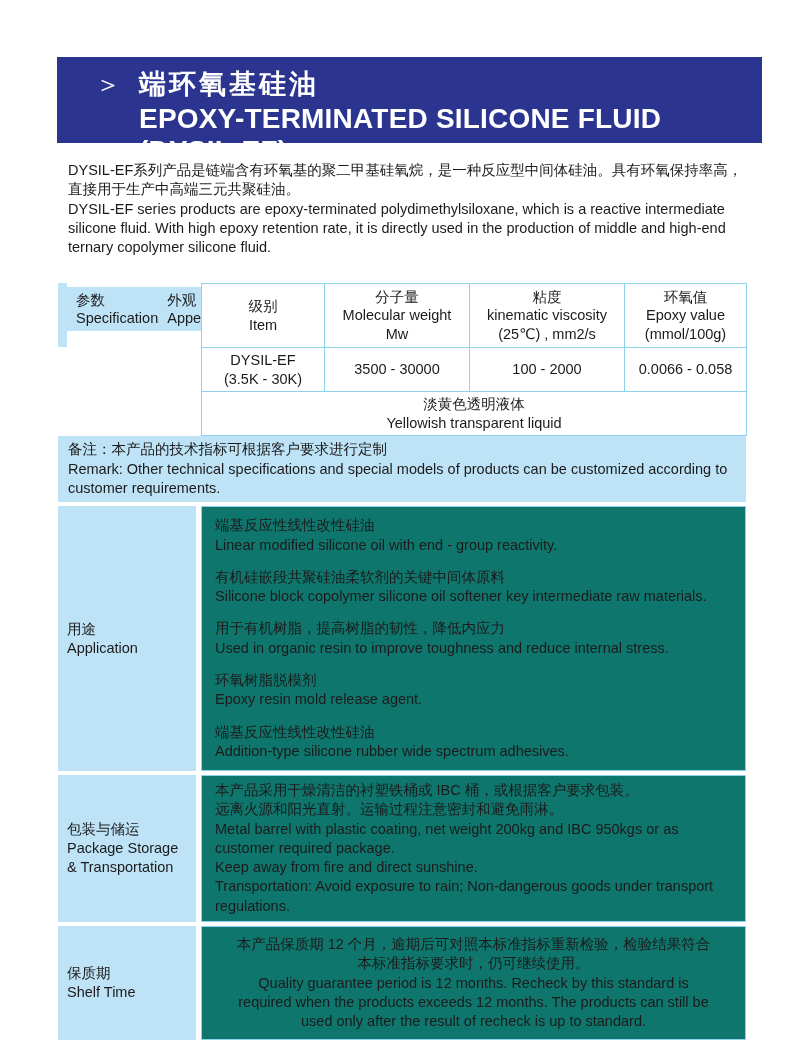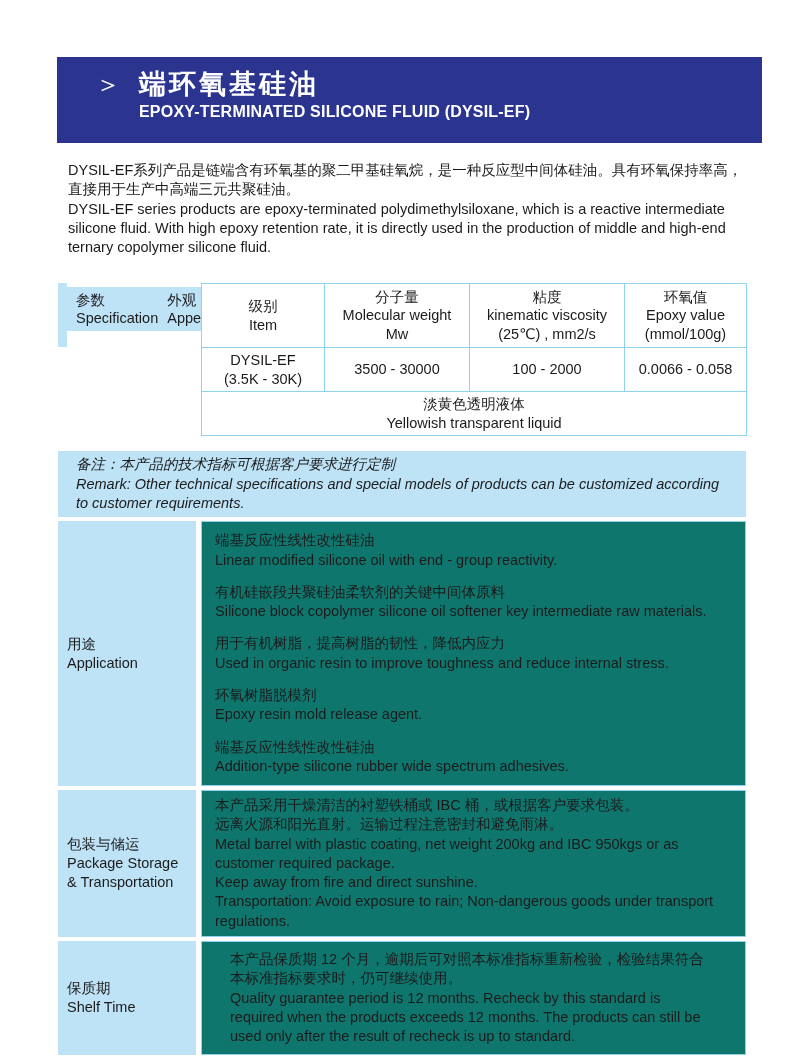--- a/index.html
+++ b/index.html
@@ -14,21 +14,21 @@
   .banner {
     margin: 57px 0 0 57px;
     width: 705px; height: 86px;
     background: #2b3590;
     color: #ffffff;
     padding: 11px 0 0 38px;
   }
   .banner-row1 { display: flex; align-items: center; }
   .chevron { font-size: 26px; width: 44px; line-height: 1; font-weight: 400; }
   .title-zh { font-size: 27px; font-weight: bold; letter-spacing: 3px; line-height: 1.2; }
-  .title-en { font-size: 16px; font-weight: bold; margin-left: 44px; margin-top: 3px; letter-spacing: 0.2px; }
+  .title-en { font-size: 28px; font-weight: bold; margin-left: 44px; margin-top: 3px; letter-spacing: 0.2px; }
 
   .intro { margin: 18px 52px 0 68px; font-size: 14.5px; line-height: 1.33; }
 
   .spec { margin: 26px 0 0 58px; width: 688px; font-size: 14.5px; line-height: 1.3; }
 
   .blockA { display: flex; }
   .labelcol { width: 138px; margin-right: 5px; display: flex; flex-direction: row; flex-shrink: 0; }
   .lbl {
     background: #bee3f7;
     padding-left: 9px;
@@ -44,33 +44,33 @@
     border: 1.5px solid #8fd2ee;
     background: #ffffff;
     text-align: center; vertical-align: middle;
     padding: 2px 4px;
     line-height: 1.3;
   }
   tr.r-head { height: 64px; }
   tr.r-spec { height: 44px; }
   tr.r-appear { height: 44px; }
 
-  .remark { background: #bee3f7; margin-top: 15px; padding: 4px 18px; line-height: 1.33; font-style: italic; }
+  .remark { background: #bee3f7; margin-top: 0; padding: 4px 10px; line-height: 1.33; }
 
   .row { display: flex; margin-top: 4px; }
   .row .lbl { width: 138px; margin-right: 5px; flex-shrink: 0; }
   .cell {
     flex: 1;
     border: 1.5px solid #8fd2ee;
     background: #0f766e;
     padding: 9px 13px;
     line-height: 1.33;
   }
   .cell.pkg { padding: 5px 13px; }
-  .cell.shelf { padding: 8px 28px; }
+  .cell.shelf { padding: 8px 28px; text-align: center; }
   .app-item + .app-item { margin-top: 13px; }
 </style>
 </head>
 <body>
 
 <div class="page">
 
   <div class="banner">
     <div class="banner-row1">
       <span class="chevron">＞</span>

